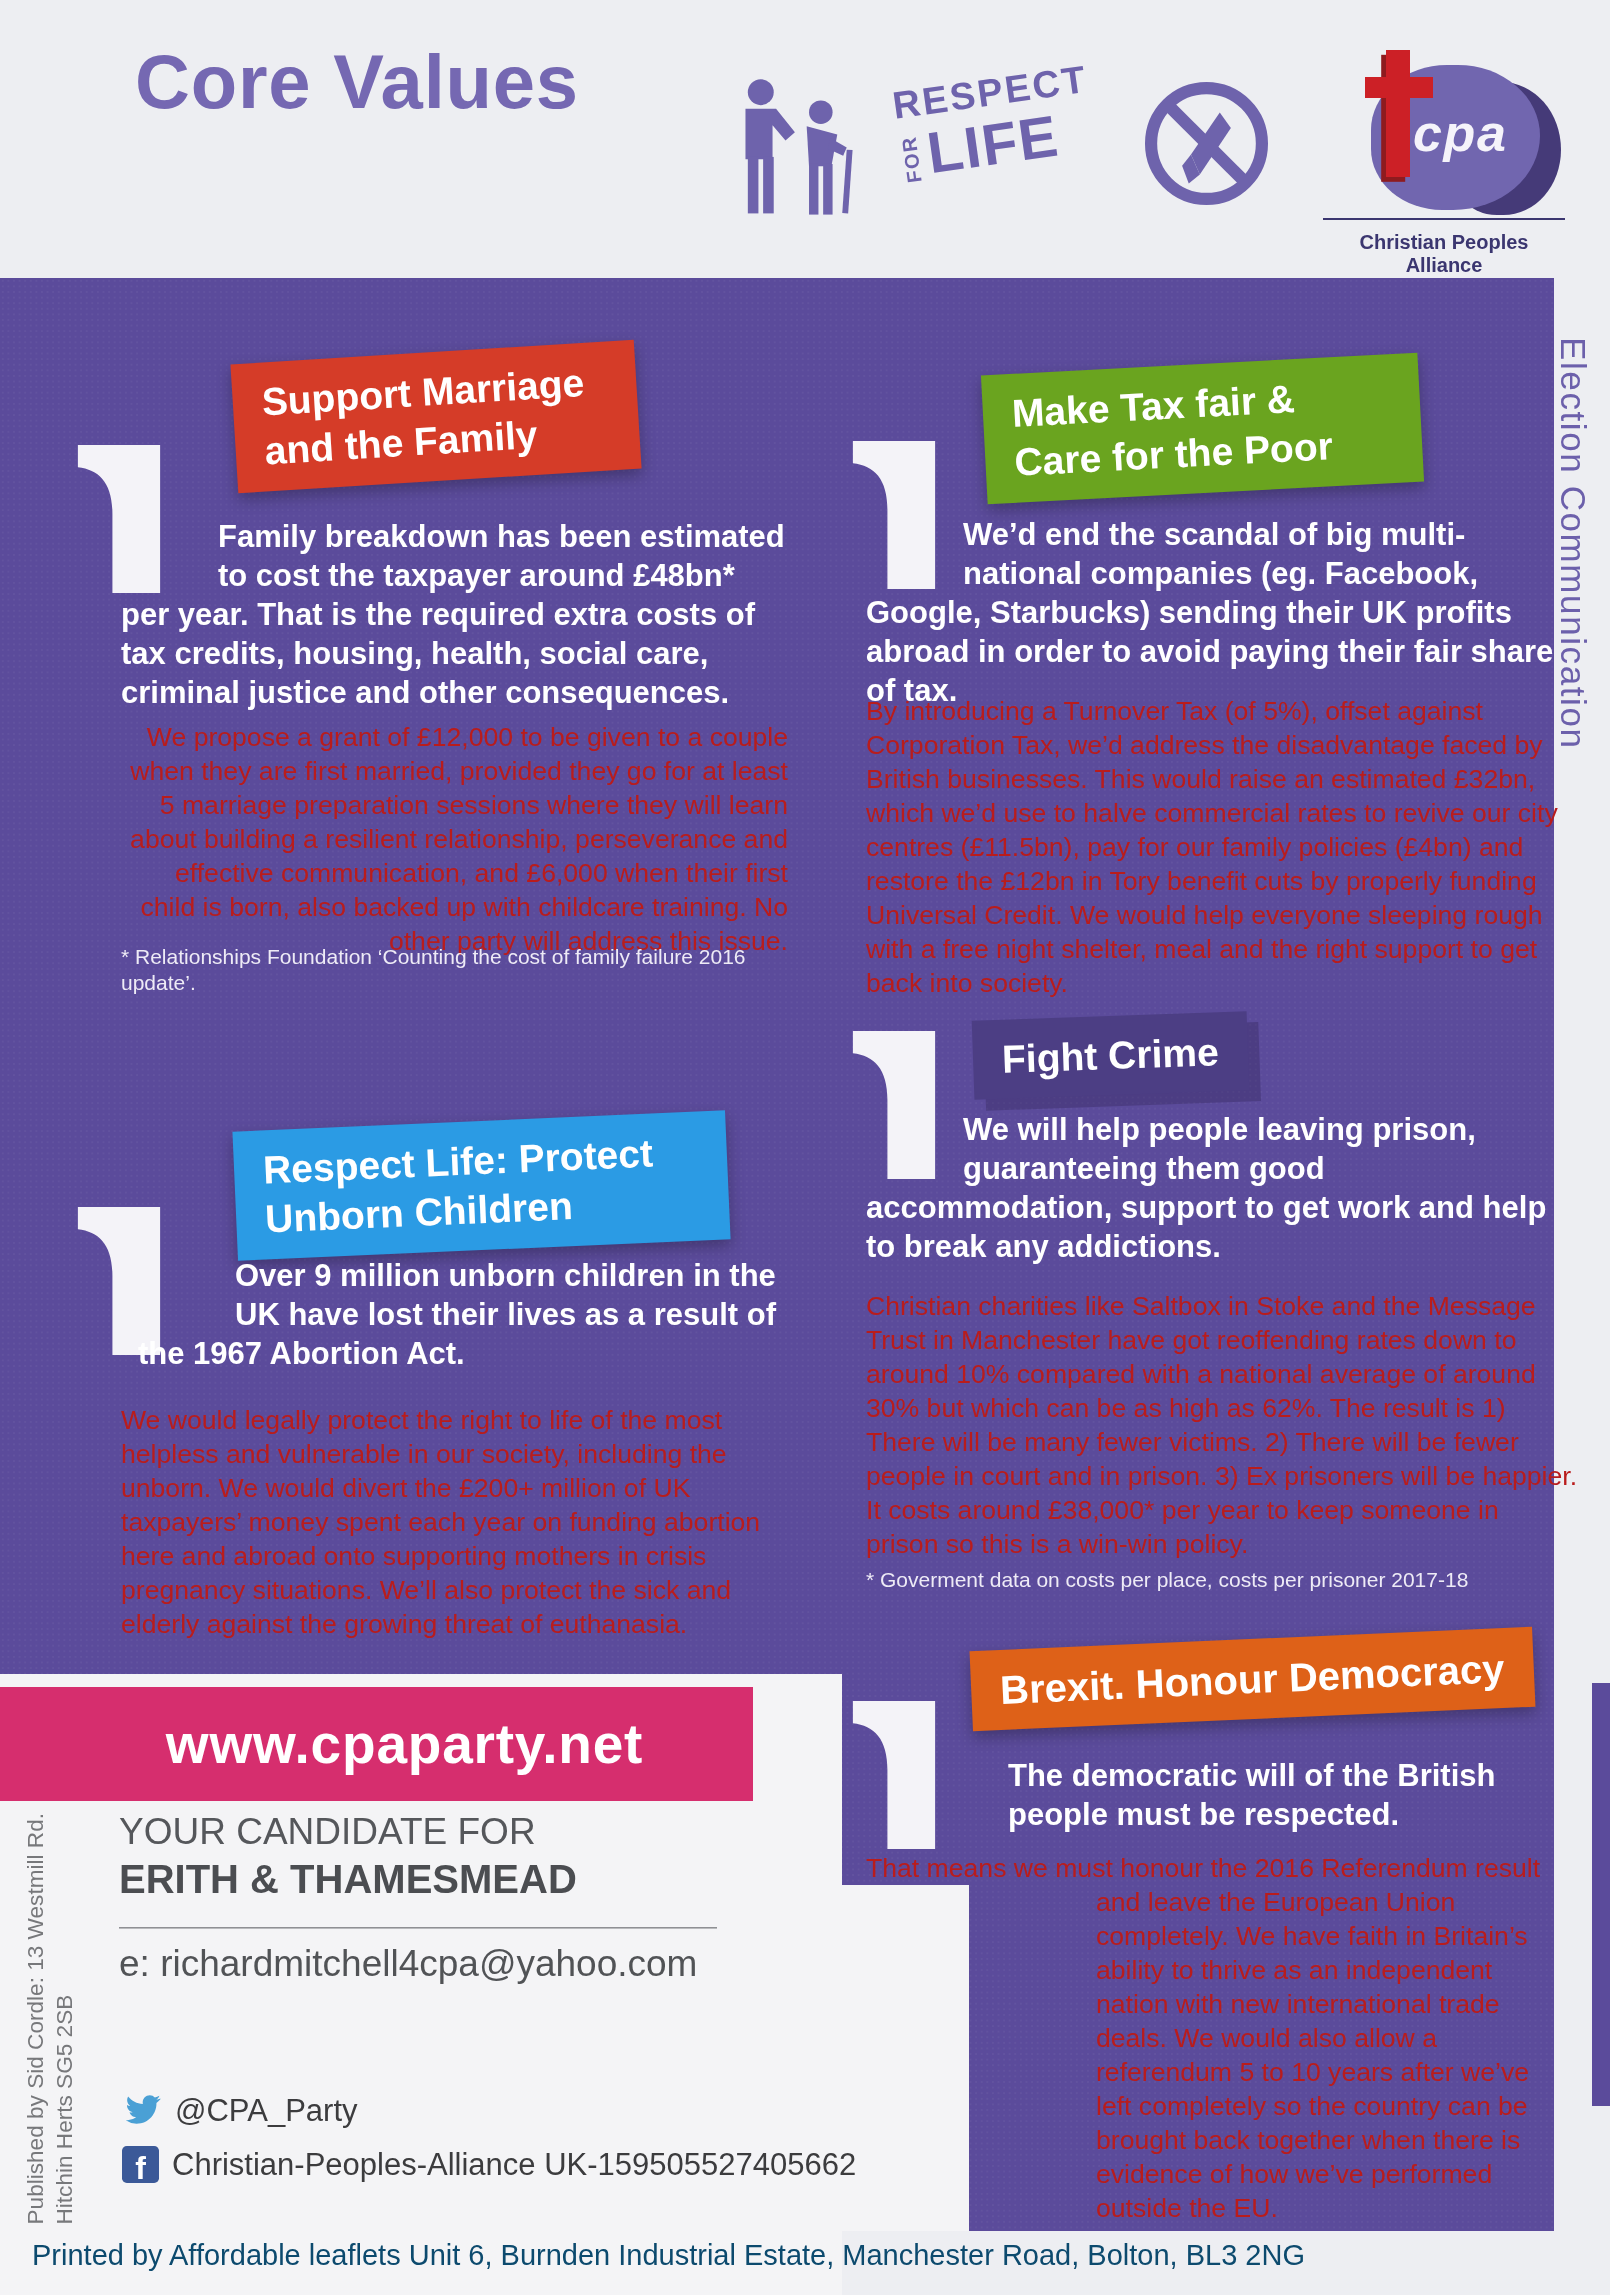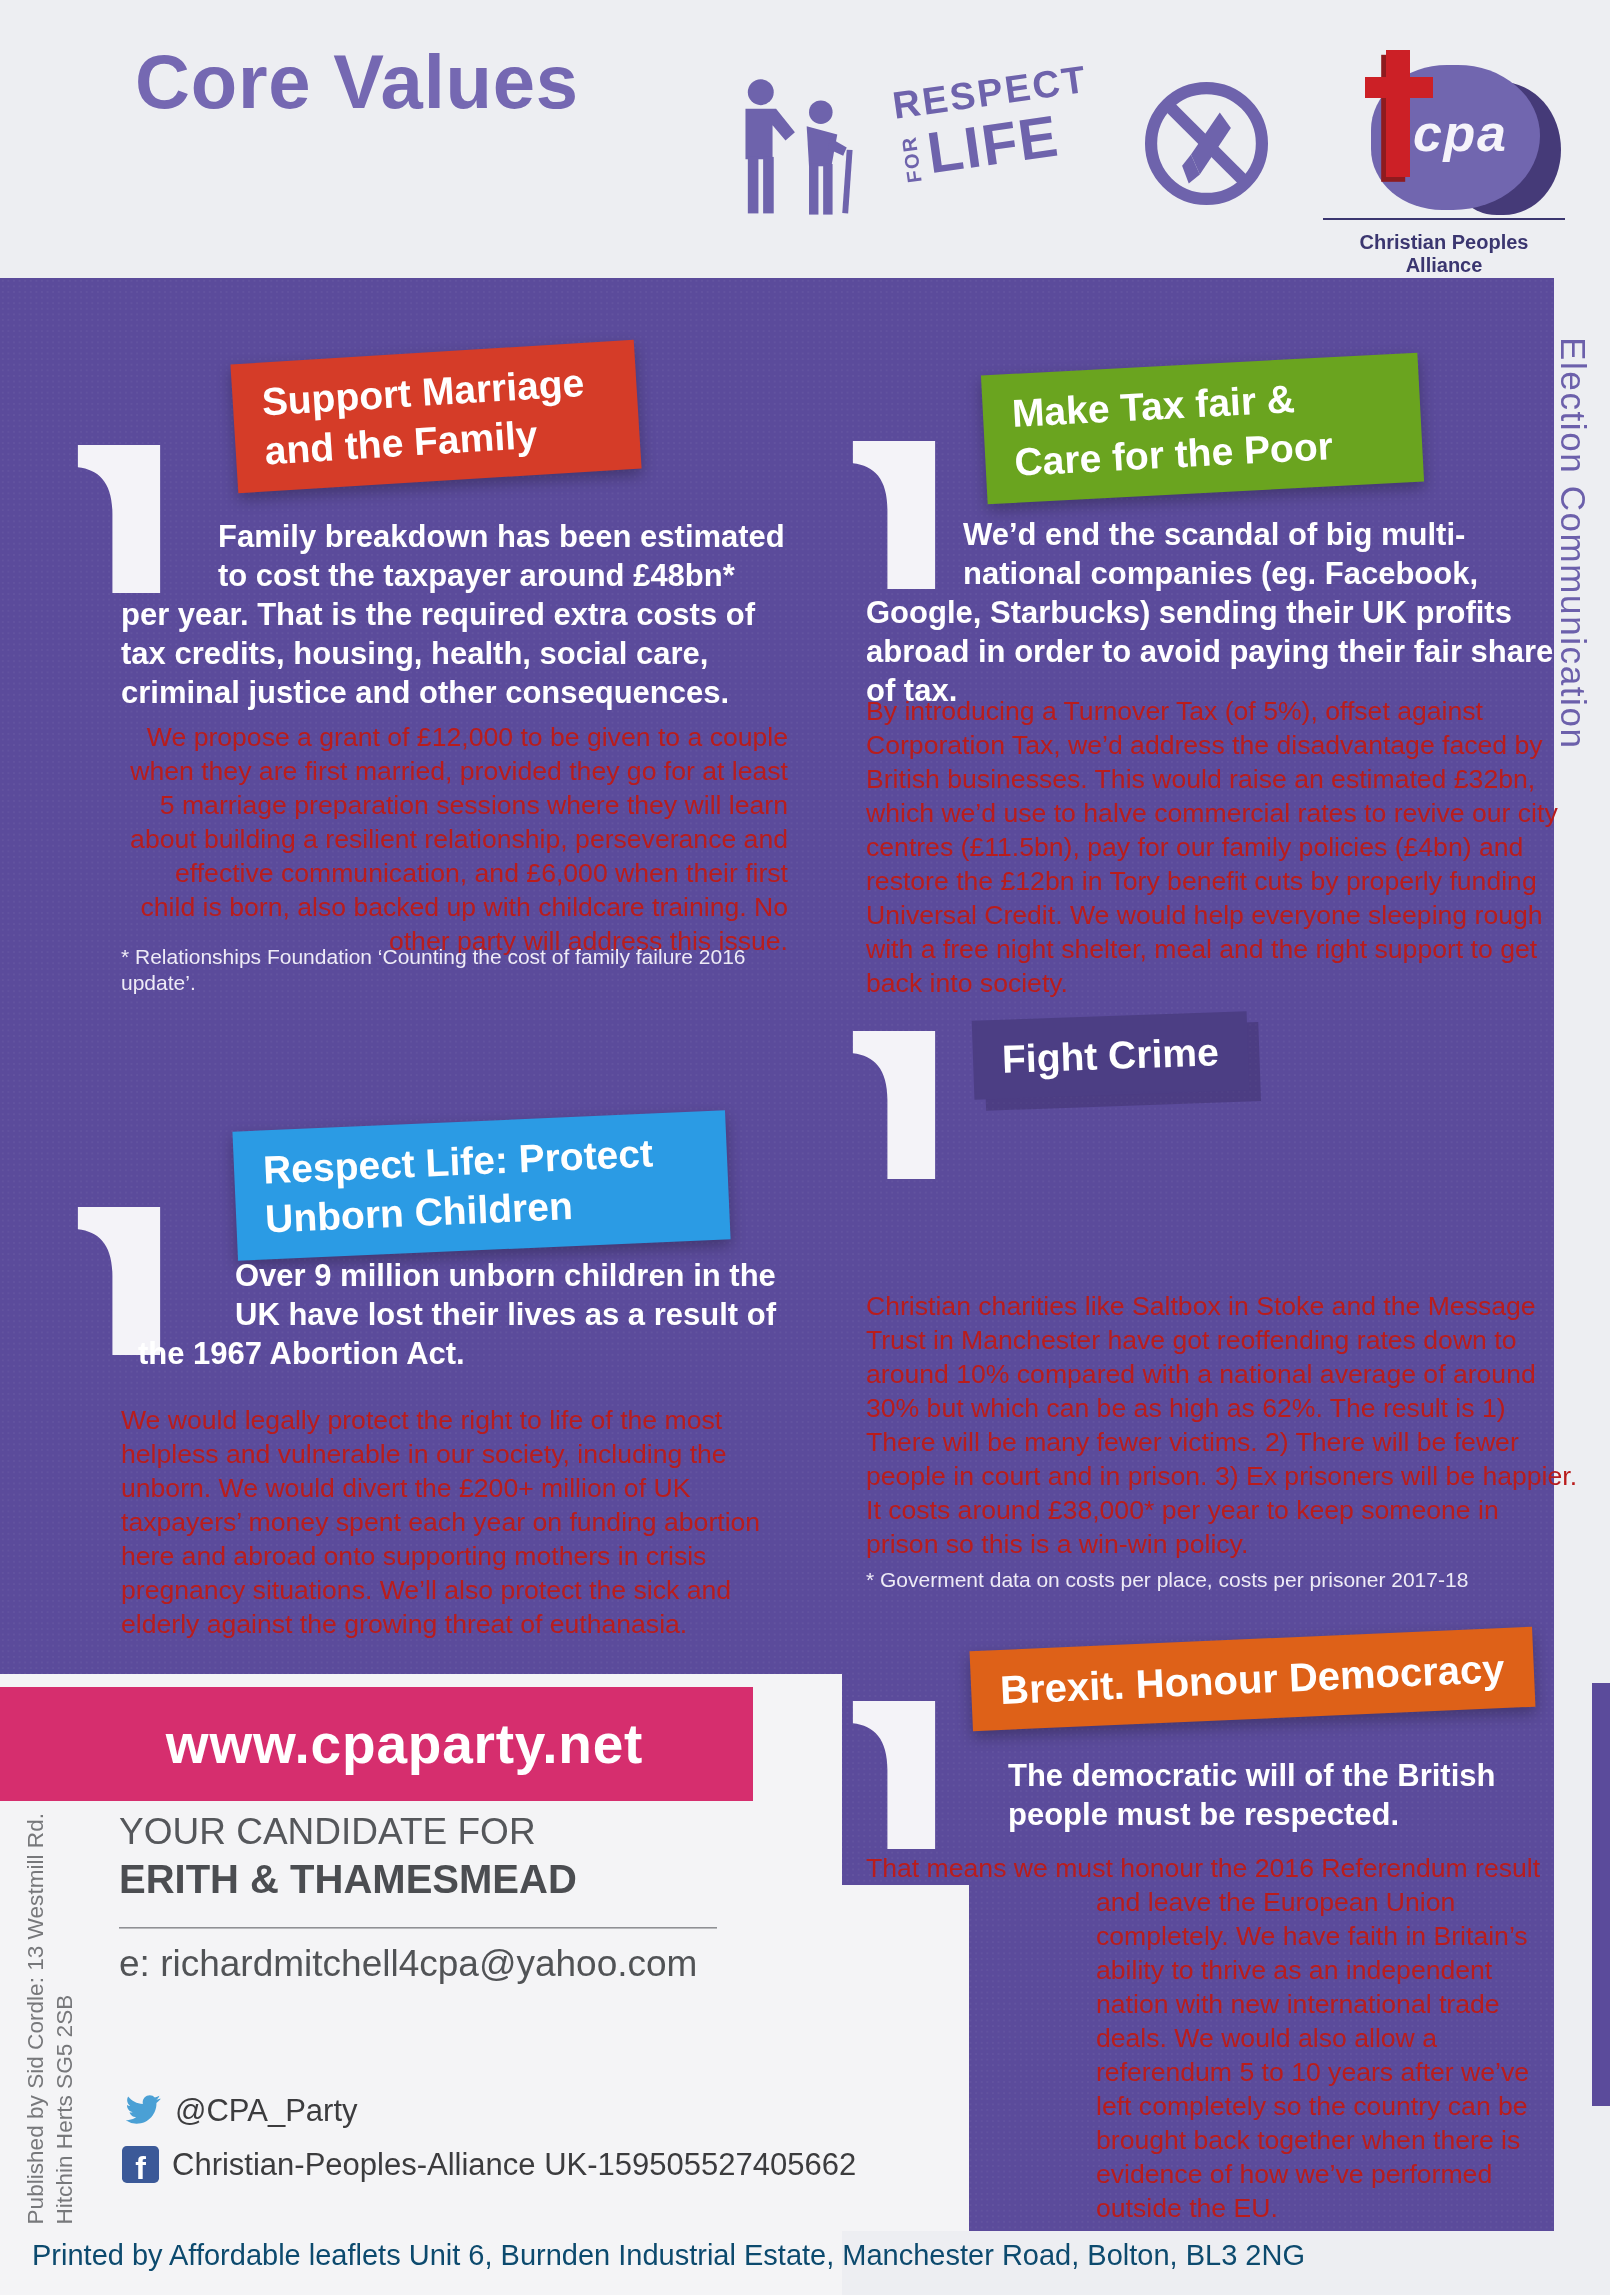--- a/index.html
+++ b/index.html
@@ -201,20 +201,23 @@
   <p class="abs body-txt" id="body-life">We would legally protect the right to life of the most helpless and vulnerable in our society, including the unborn. We would divert the £200+ million of UK taxpayers’ money spent each year on funding abortion here and abroad onto supporting mothers in crisis pregnancy situations. We’ll also protect the sick and elderly against the growing threat of euthanasia.</p>
 
   <div class="abs badge" id="badge-crime">
     <div>Fight Crime</div>
   </div>
   <div class="abs quote" id="q-crime">
     <svg viewBox="0 0 100 180">
         <path fill="#f4f3f8" d="M0 0 H100 V180 H42 V84 C42 46 26 30 0 27 Z"></path>
       </svg>
   </div>
+  <p class="abs lead" id="lead-crime">
+    <span class="qfloat"></span><span>We will help people leaving prison, guaranteeing them good accommodation, support to get work and help to break any addictions.</span>
+  </p>
   <p class="abs body-txt" id="body-crime">Christian charities like Saltbox in Stoke and the Message Trust in Manchester have got reoffending rates down to around 10% compared with a national average of around 30% but which can be as high as 62%. The result is 1) There will be many fewer victims. 2) There will be fewer people in court and in prison. 3) Ex prisoners will be happier. It costs around £38,000* per year to keep someone in prison so this is a win-win policy.</p>
   <p class="abs footnote" id="fn-crime">* Goverment data on costs per place, costs per prisoner 2017-18</p>
 
   <div class="abs badge" id="badge-brexit">
     <div>Brexit. Honour Democracy</div>
   </div>
   <div class="abs quote" id="q-brexit">
     <svg viewBox="0 0 100 180">
         <path fill="#f4f3f8" d="M0 0 H100 V180 H42 V84 C42 46 26 30 0 27 Z"></path>
       </svg>

